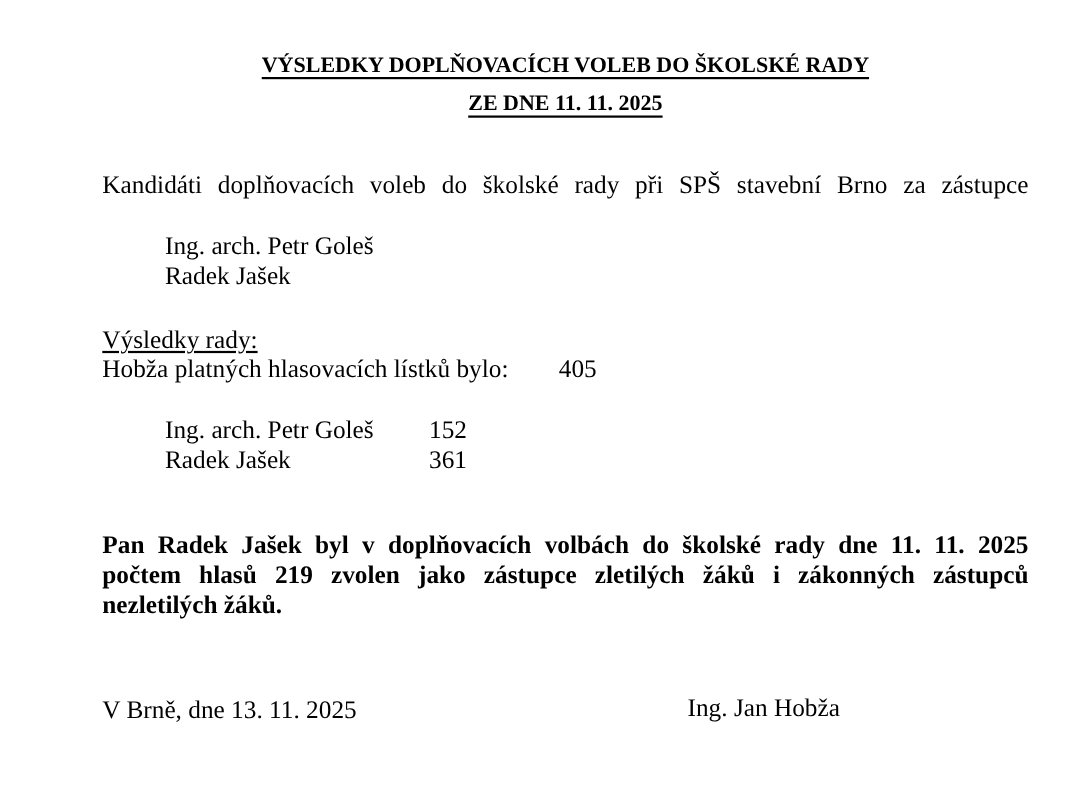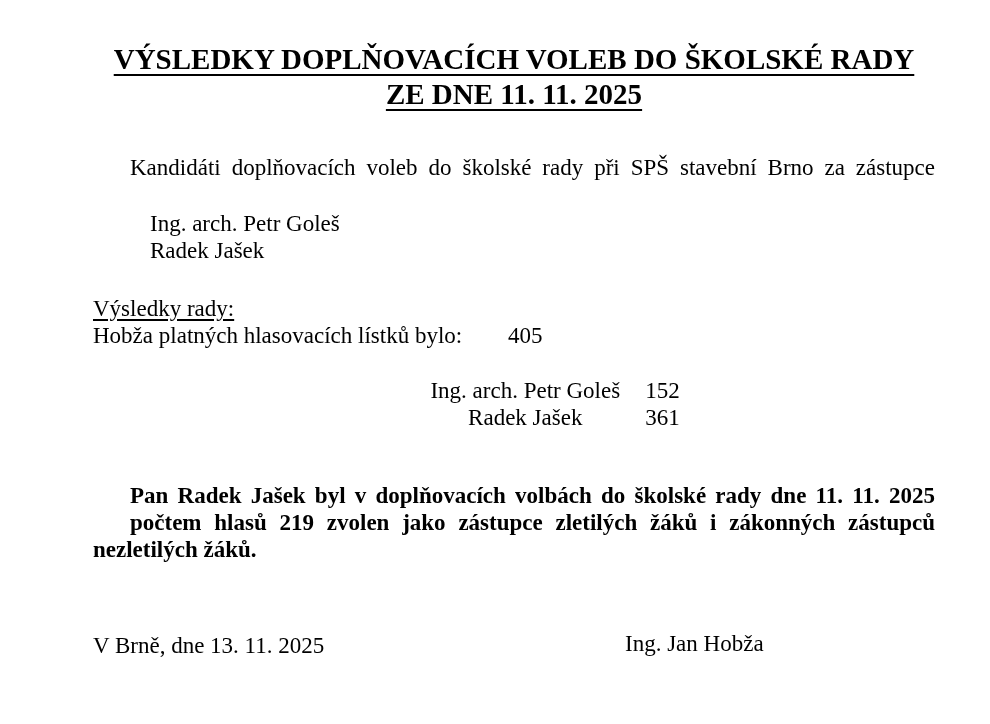--- a/index.html
+++ b/index.html
@@ -16,51 +16,49 @@
     color: #000000;
     padding: 42px 55px 0 93px;
     font-family: "Liberation Serif", "DejaVu Serif", serif;
     font-size: 23px;
     line-height: 27px;
     overflow: hidden;
   }
   .title {
     text-align: center;
     font-weight: bold;
-    font-size: 29px;
+    font-size: 20px;
     line-height: 35px;
   }
   .title-line {
     text-decoration: underline;
     text-decoration-thickness: 2px;
     text-underline-offset: 5px;
   }
   .intro { margin-top: 42px; }
   .jline {
     text-align: justify;
     text-align-last: justify;
-    margin-left: 37px;
   }
   .candidates {
     margin-top: 29px;
     padding-left: 57px;
   }
   .results { margin-top: 31px; }
   .results-heading {
     text-decoration: underline;
     text-underline-offset: 3px;
   }
   .ballots-label {
     display: inline-block;
     width: 415px;
   }
   .vote-rows {
     margin-top: 28px;
     padding-left: 57px;
-    text-align: center;
   }
   .vote-name {
     display: inline-block;
     width: 240px;
   }
   .conclusion {
     margin-top: 51px;
     font-weight: bold;
   }
   .footer {

